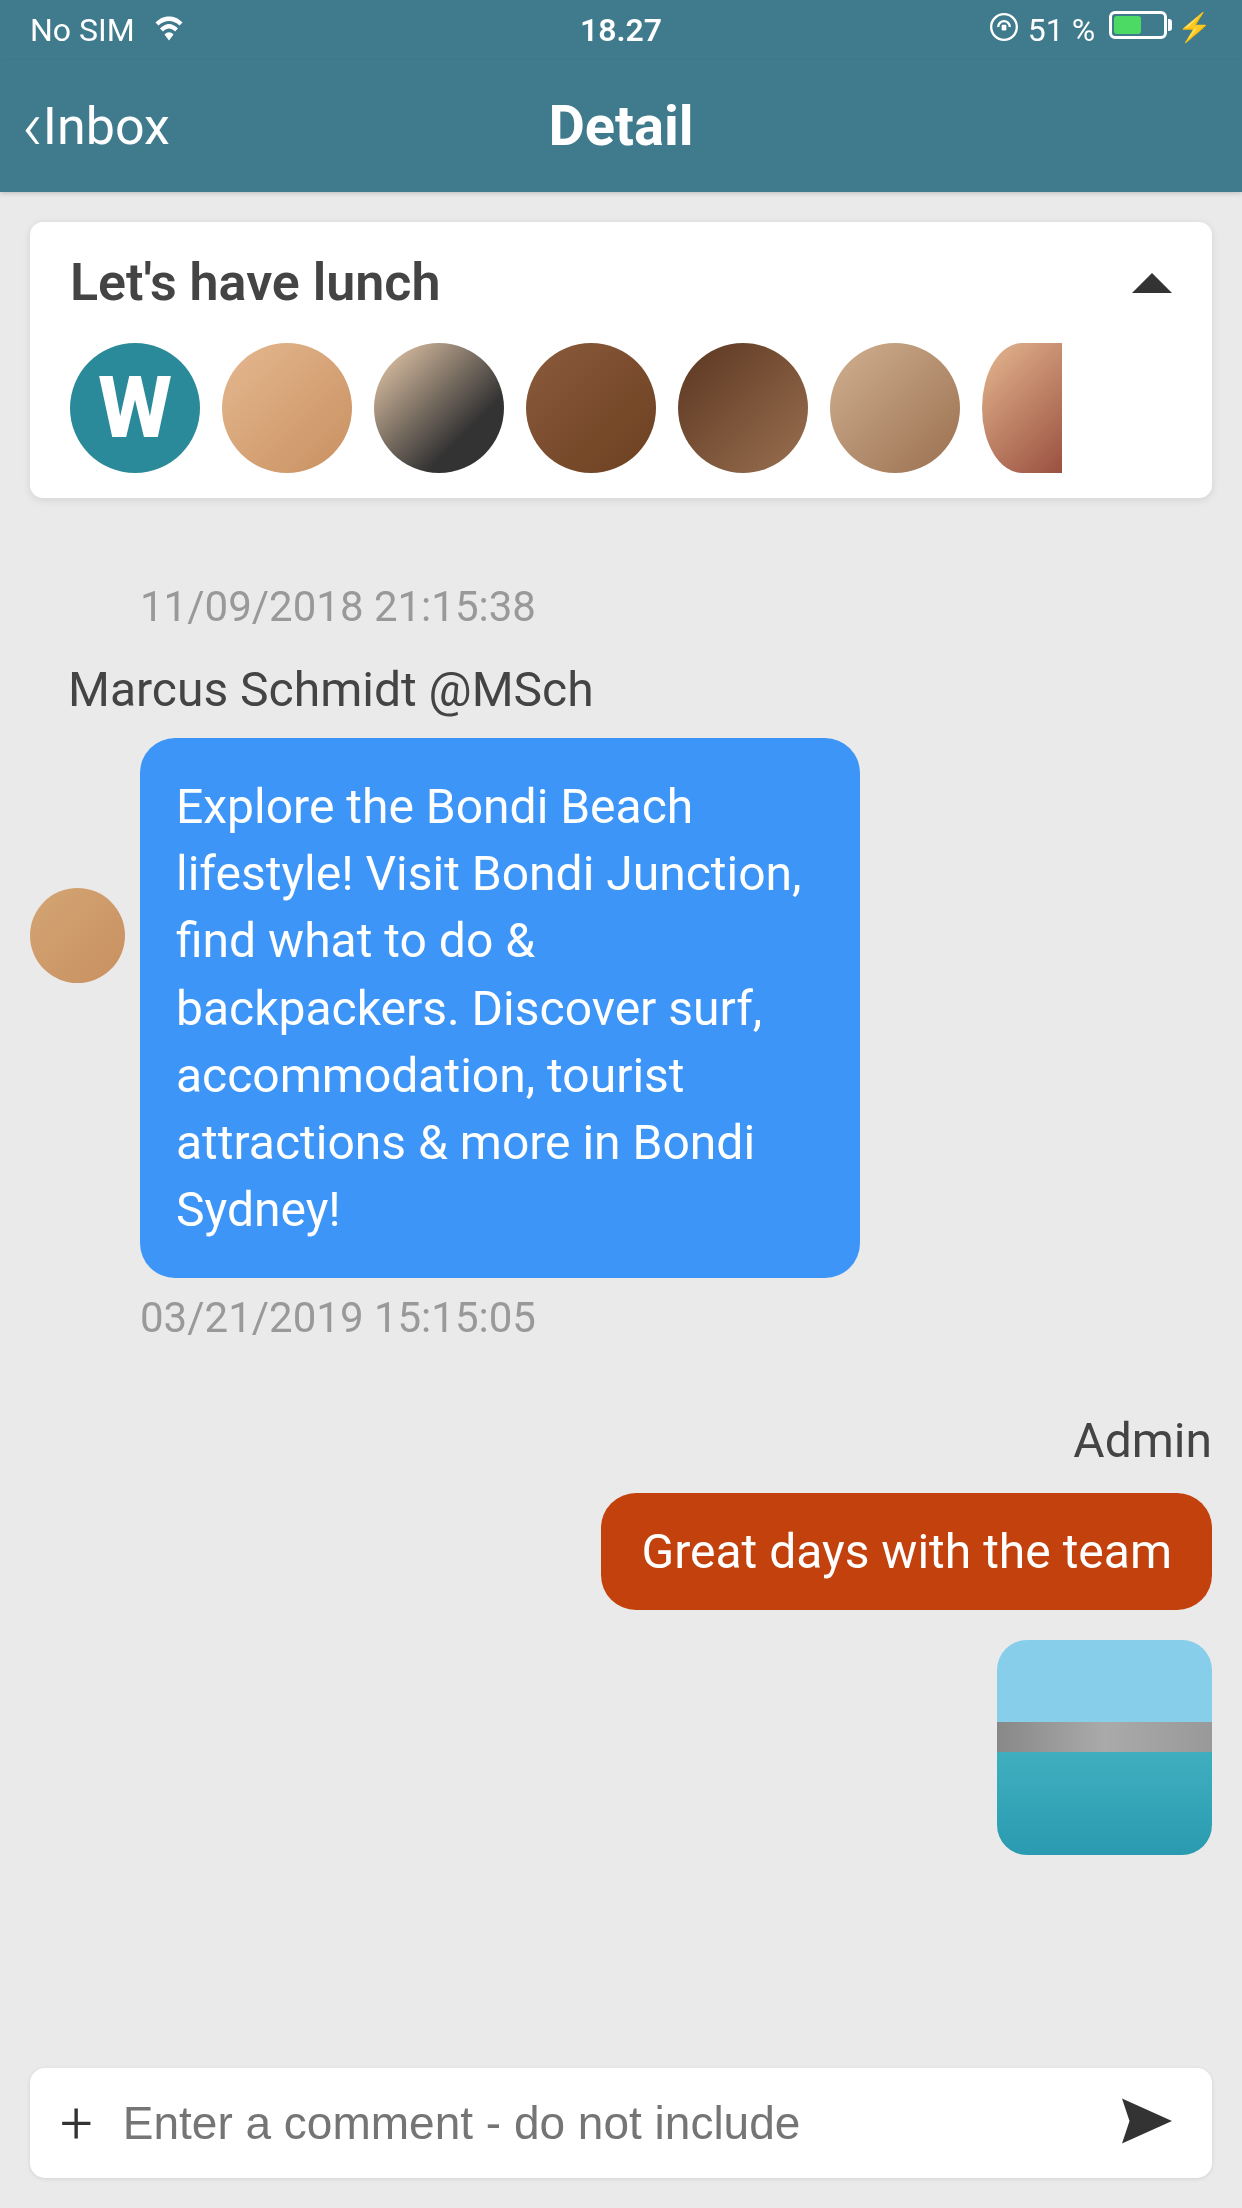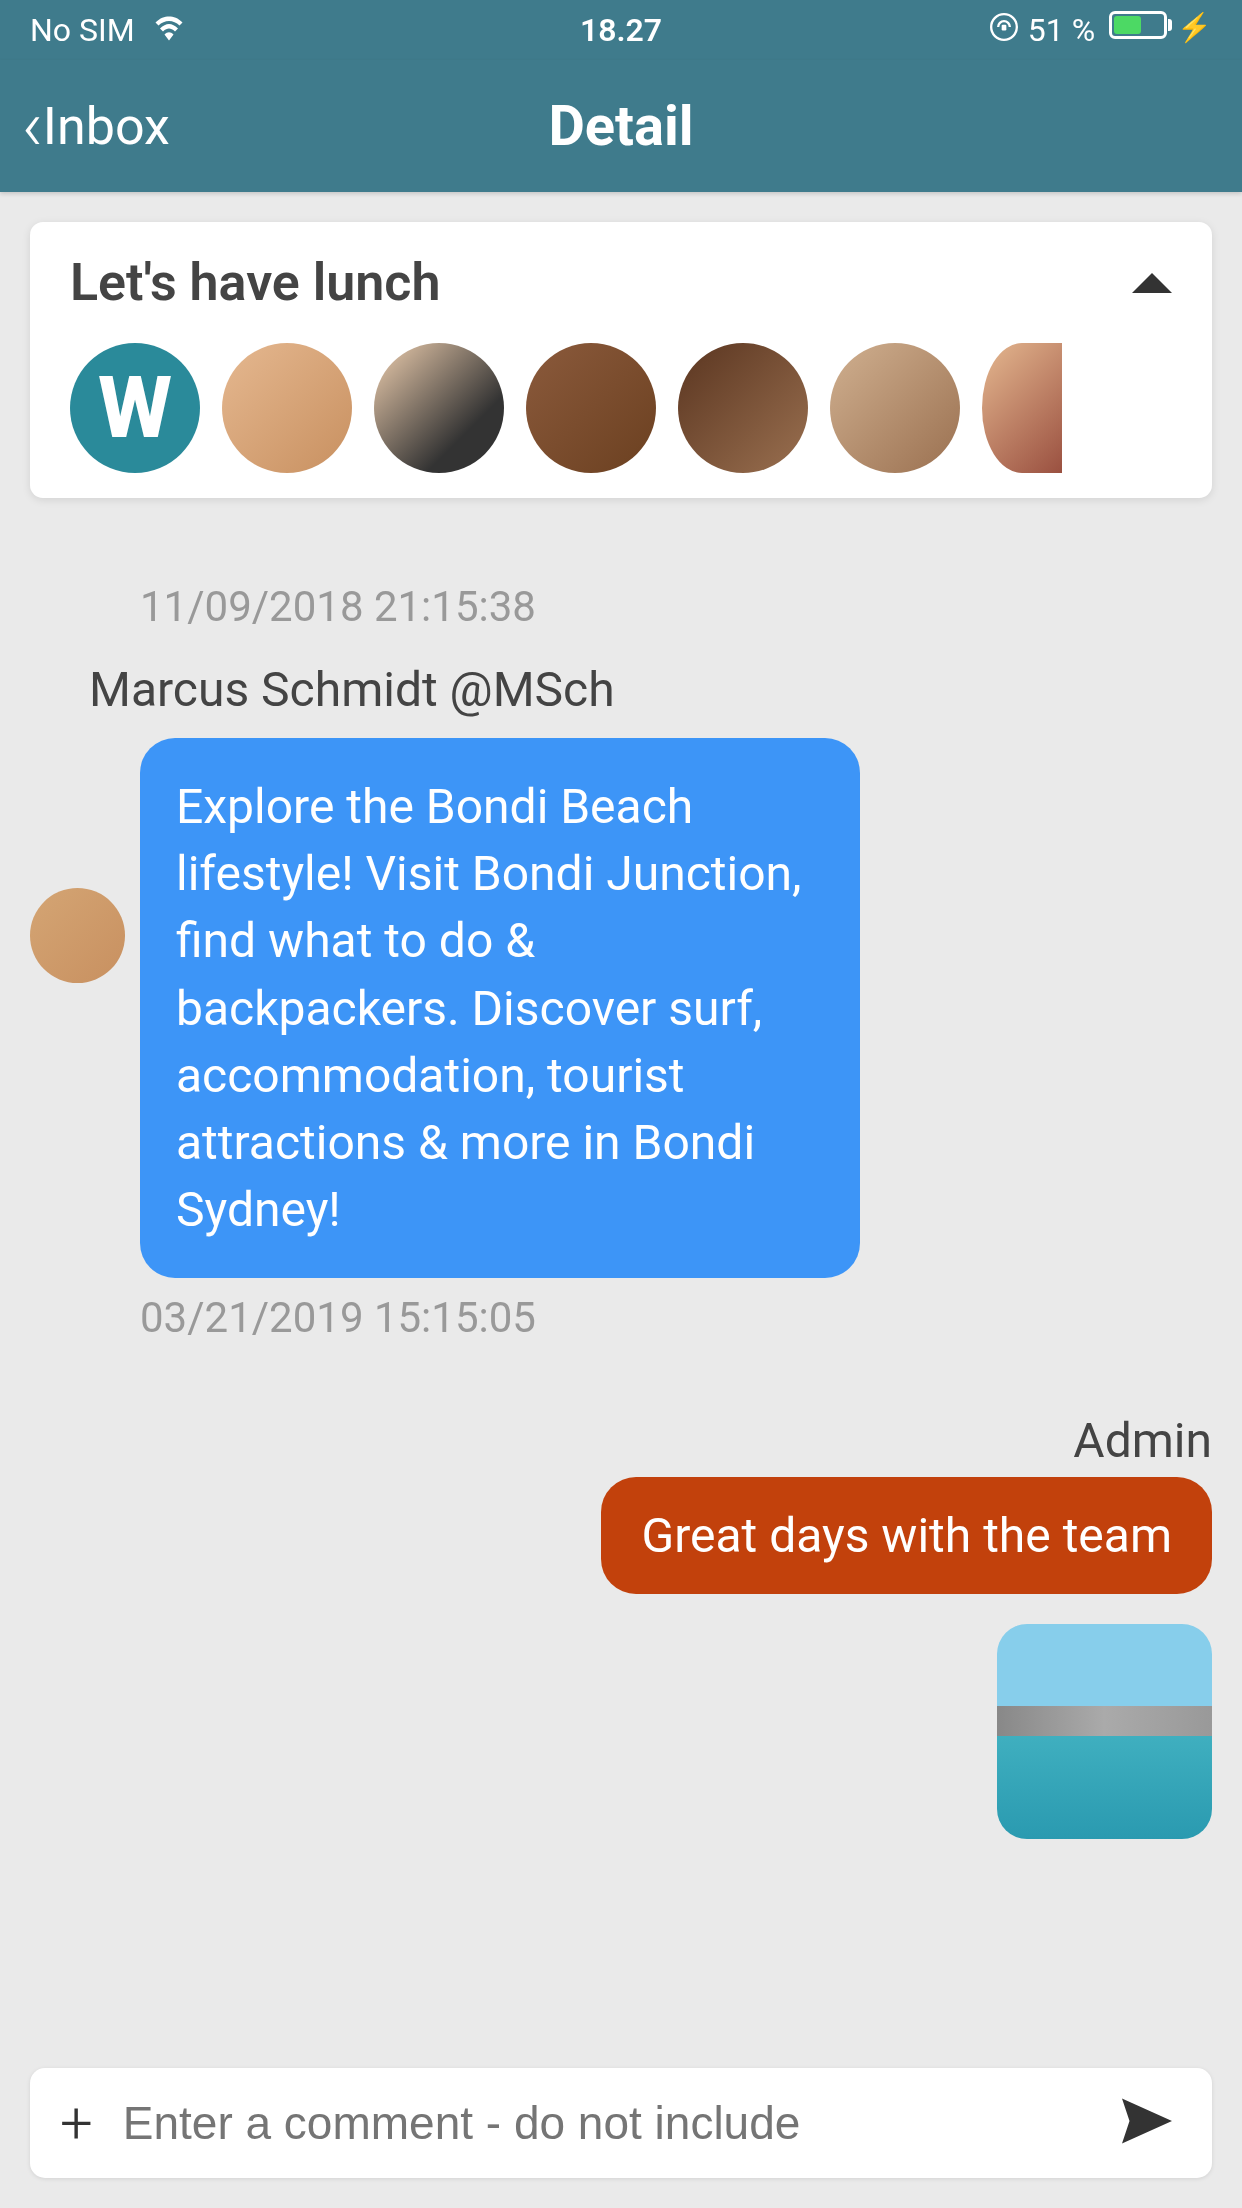--- a/index.html
+++ b/index.html
@@ -151,21 +151,21 @@
     .msg-timestamp {
       color: #999;
       font-size: 42px;
       margin-left: 140px;
       margin-bottom: 30px;
     }
     .msg-sender {
       color: #444;
       font-size: 48px;
       font-weight: 400;
-      margin-left: 89px;
+      margin-left: 68px;
       margin-bottom: 20px;
     }
     .msg-row {
       display: flex;
       align-items: flex-start;
       margin-bottom: 15px;
       padding-left: 30px;
       padding-right: 30px;
     }
     .msg-avatar-small {
@@ -186,21 +186,21 @@
       line-height: 1.4;
       max-width: 720px;
     }
     .msg-right {
       text-align: right;
       padding-right: 30px;
     }
     .msg-sender-right {
       color: #444;
       font-size: 48px;
-      margin-bottom: 8px;
+      margin-bottom: 24px;
       text-align: right;
       padding-right: 30px;
     }
     .msg-bubble-right {
       background: #c2410c;
       color: white;
       padding: 30px 40px;
       border-radius: 35px;
       font-size: 48px;
       display: inline-block;

